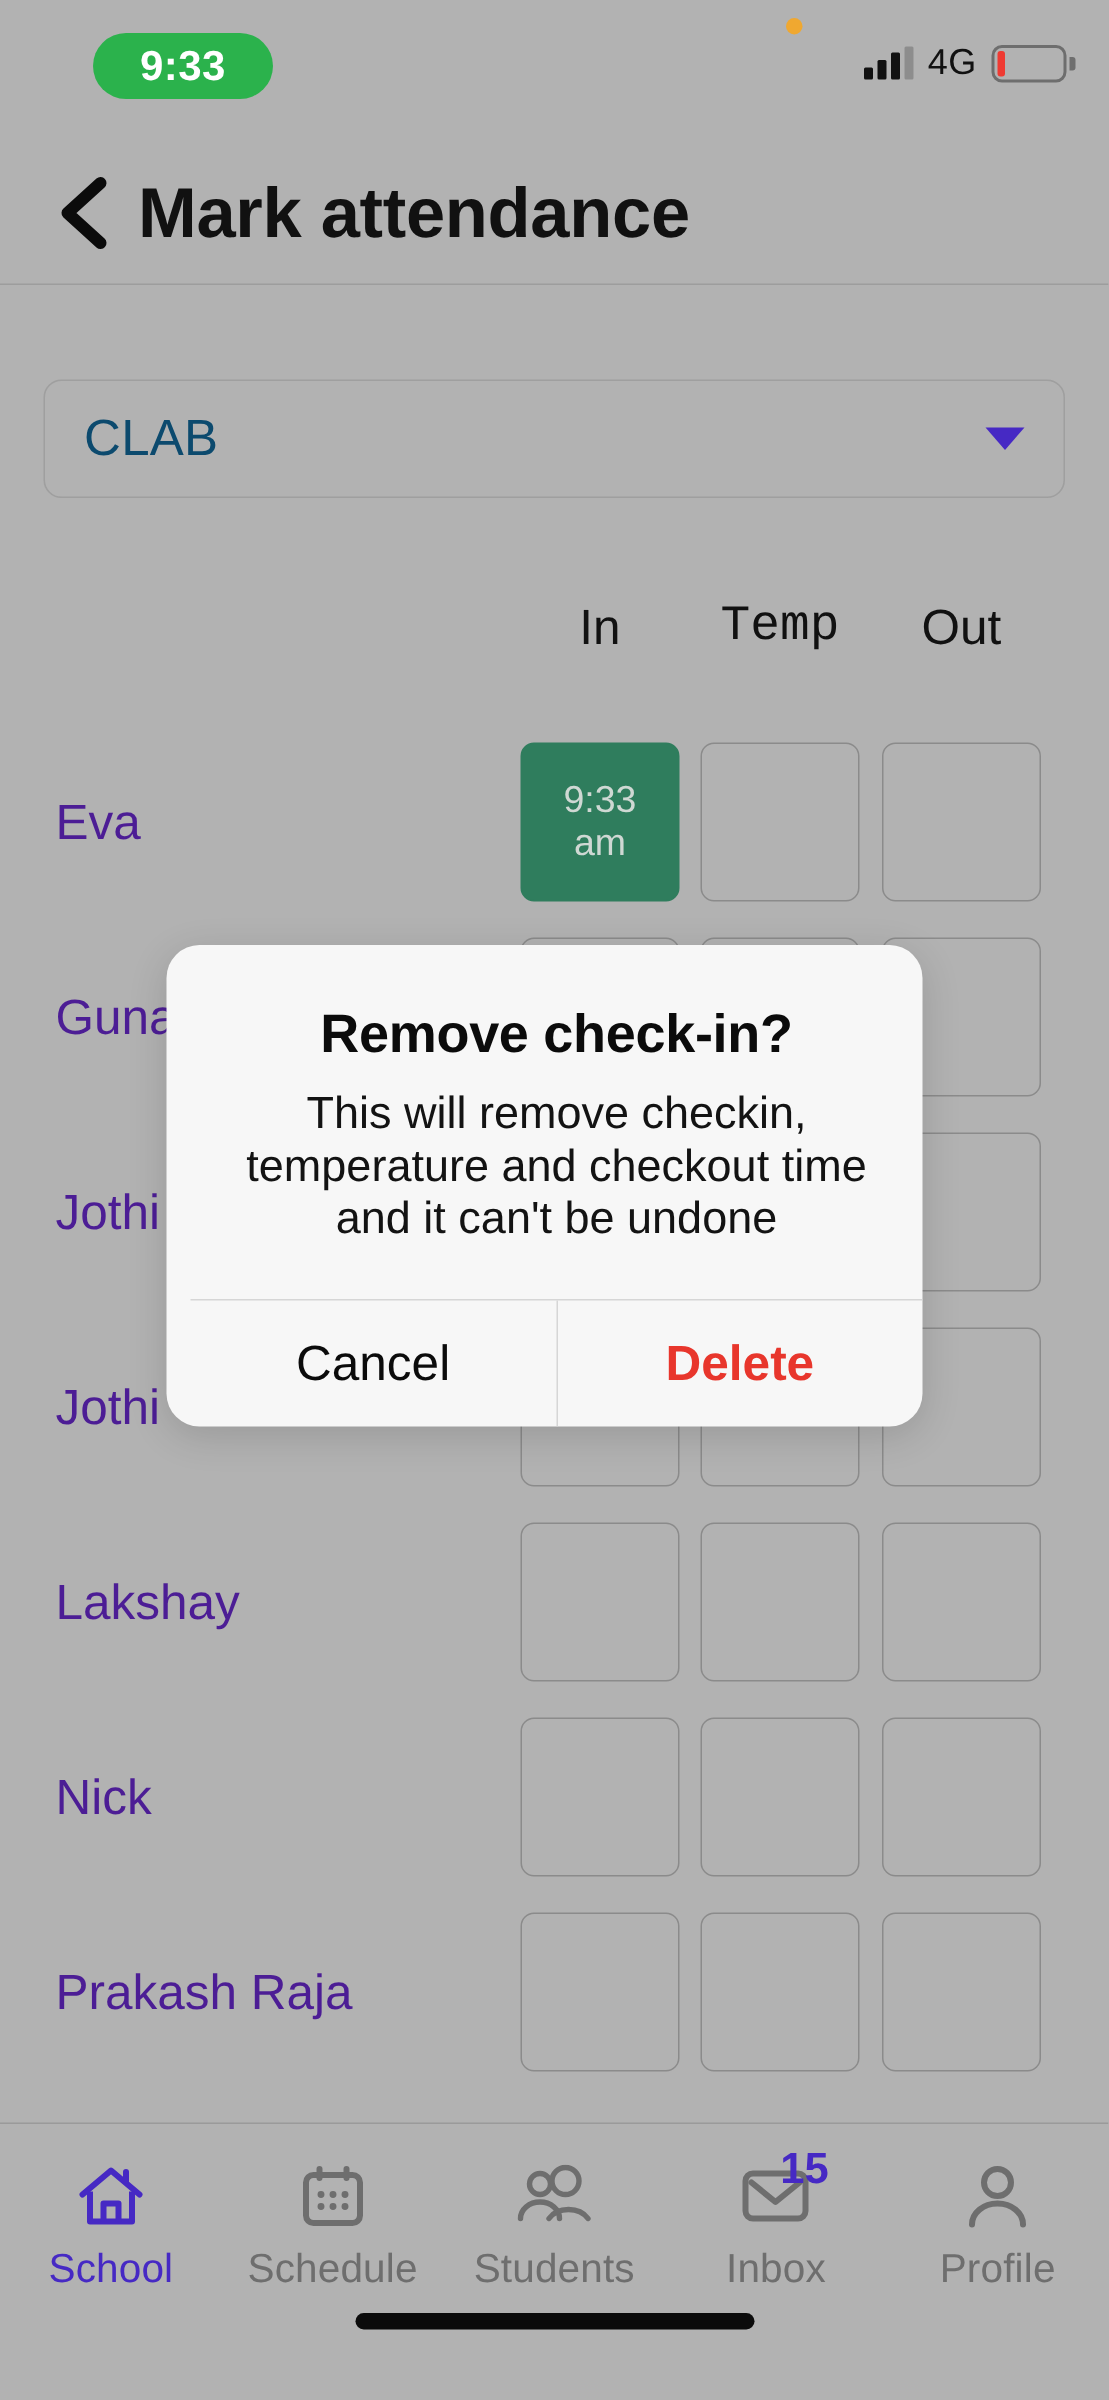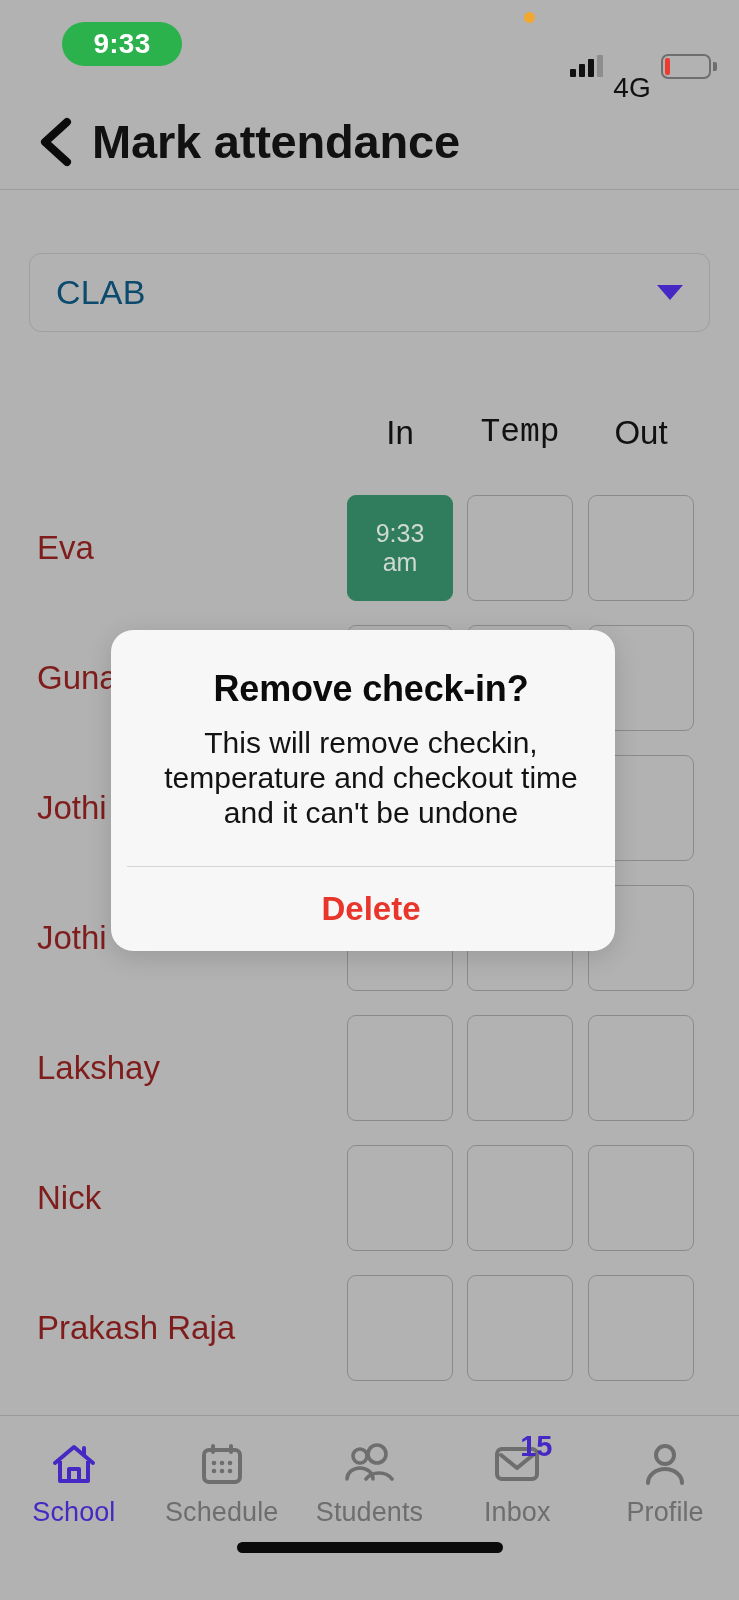--- a/index.html
+++ b/index.html
@@ -36,21 +36,21 @@
   .status-right {
     position:absolute; right:28px; top:28px;
     display:flex; align-items:center; gap:10px;
   }
   .signal { display:flex; align-items:flex-end; gap:3px; height:22px; }
   .signal i { display:block; width:6px; background:#111; border-radius:1px; }
   .signal i:nth-child(1){height:8px;}
   .signal i:nth-child(2){height:13px;}
   .signal i:nth-child(3){height:18px;}
   .signal i:nth-child(4){height:22px; background:#8d8d8d;}
-  .net { font-size:28px; color:#111; font-weight:500; letter-spacing:0.2px;margin-top:44px; }
+  .net { font-size:24px; color:#111; font-weight:500; letter-spacing:0.2px; }
   .battery { position:relative; width:50px; height:25px; }
   .battery .shell {
     position:absolute; inset:0;
     border:2px solid #6e6e6e; border-radius:7px;
   }
   .battery .fill {
     position:absolute; left:4px; top:4px;
     width:5px; height:17px; background:#ef3a32; border-radius:2px;
   }
   .battery .nub {
@@ -90,37 +90,37 @@
   }
   .caret {
     width:0; height:0;
     border-left:13px solid transparent;
     border-right:13px solid transparent;
     border-top:15px solid #4629c4;
   }
 
   
   .col-headers {
-    position:absolute; top:414px; left:0; width:739px; height:46px;
+    position:absolute; top:399px; left:0; width:739px; height:46px;
   }
   .col-headers span {
     position:absolute; top:0;
     font-size:33px; color:#111; text-align:center;
     width:106px;
   }
   .ch-in  { left:347px; }
   .ch-tmp { left:467px;font-family:Liberation Mono, monospace; }
   .ch-out { left:588px; }
 
   .rows { position:absolute; top:0; left:0; width:739px; }
   .row { position:absolute; left:0; width:739px; height:106px; }
   .row .name {
     position:absolute; left:37px; top:50%;
     transform:translateY(-50%);
-    font-size:33px; color:#7f1d1d; white-space:nowrap;
+    font-size:33px; color:#4c1d95; white-space:nowrap;
   }
   .cell {
     position:absolute; top:0;
     width:106px; height:106px;
     border:1px solid rgba(125,125,125,0.75);
     border-radius:9px;
   }
   .cell.c-in  { left:347px; }
   .cell.c-tmp { left:467px; }
   .cell.c-out { left:588px; }
@@ -292,20 +292,21 @@
         <div class="cell c-out"></div>
       </div>
     </div>
 
   <div class="alert">
     <div class="alert-body">
       <div class="alert-title">Remove check-in?</div>
       <div class="alert-msg">This will remove checkin, temperature and checkout time and it can't be undone</div>
     </div>
     <div class="alert-actions">
+      <div class="alert-btn">Cancel</div>
       <div class="alert-btn danger">Delete</div>
     </div>
   </div>
 
   <div class="tabbar" id="tabbar">
       <div class="tab active">
         <div class="ic">
           <svg width="46" height="44" viewBox="0 0 46 44">
             <path d="M4 21 L23 5 L42 21" fill="none" stroke="#4629c4" stroke-width="4" stroke-linecap="round" stroke-linejoin="round"></path>
             <path d="M9 19 V39 H37 V19" fill="none" stroke="#4629c4" stroke-width="4" stroke-linejoin="round"></path>

